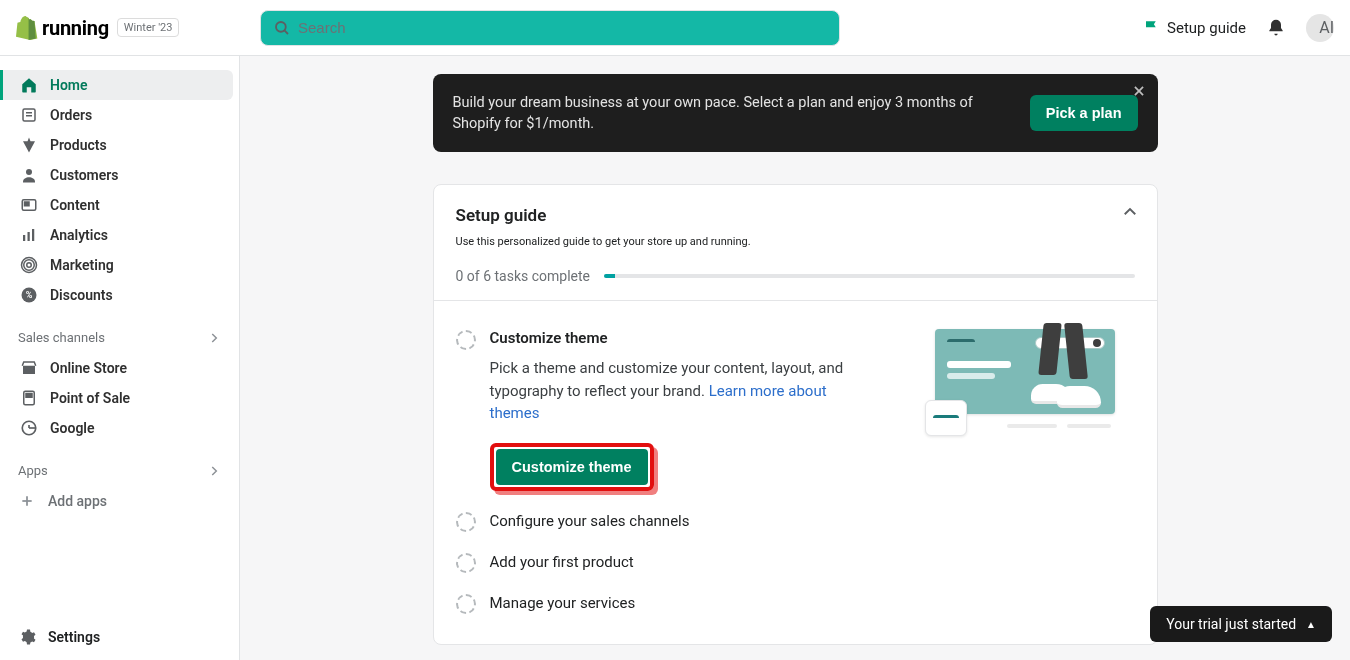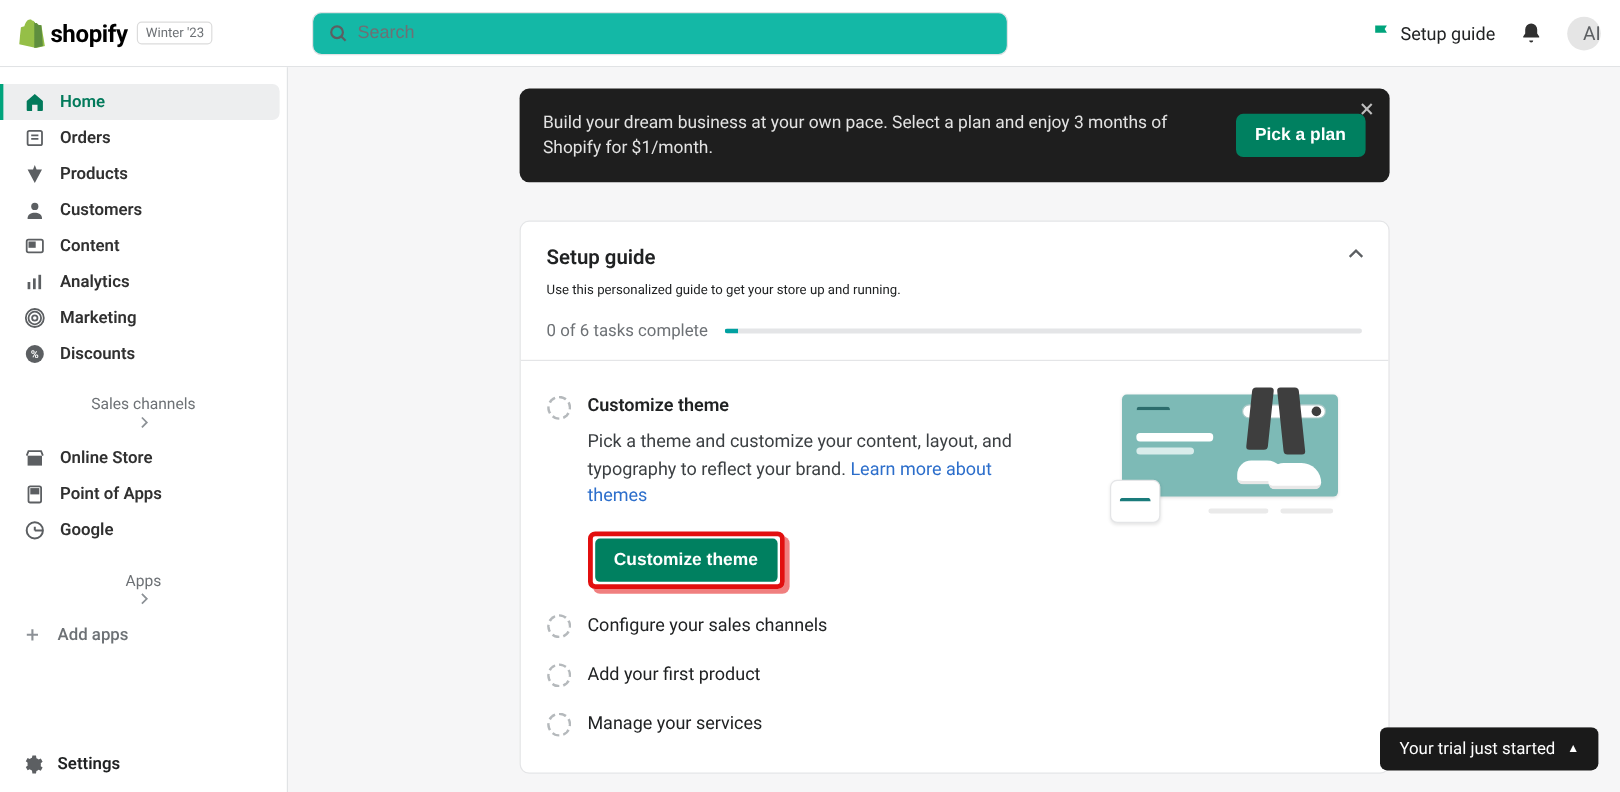--- a/index.html
+++ b/index.html
@@ -24,21 +24,21 @@
   
   .body { flex:1; display:flex; min-height:0; }
 
   
   .sidebar { width: 240px; border-right: 1px solid #e1e3e5; background:#fff; display:flex; flex-direction:column; padding-top:14px; }
   .nav-list, .channel-list { list-style:none; }
   .nav-item { display:flex; align-items:center; gap:12px; height:30px; padding:0 14px; font-size:14px; font-weight:600; color:#303030; margin:0 6px; border-radius:6px; cursor:pointer; }
   .nav-item.active { background:#edeeef; color:#027a5b; border-left:3px solid #00a47c; margin-left:0; padding-left:17px; border-top-left-radius:0; border-bottom-left-radius:0;}
   .nav-icon { width:18px; display:flex; justify-content:center; color:#5c5f62; }
   .nav-item.active .nav-icon { color:#027a5b; }
-  .section-header { display:flex; align-items:center; justify-content:space-between; padding: 20px 18px 8px 18px; font-size:13px; color:#6d7175;flex-direction:column; }
+  .section-header { display:flex; align-items:center; justify-content:space-between; padding: 20px 18px 8px 18px; font-size:13px; color:#6d7175; }
   .chevron { color:#8c9196; }
   .apps-add { display:flex; align-items:center; gap:12px; height:30px; padding:0 18px; color:#6d7175; font-weight:500; cursor:pointer; }
   .sidebar-footer { margin-top:auto; }
   .settings-item { display:flex; align-items:center; gap:12px; height:46px; padding:0 18px; font-weight:600; cursor:pointer;}
 
   
   .main { flex:1; background:#f6f6f7; overflow:auto; padding: 18px 0 30px 0; position:relative;}
   .main-inner { width: 725px; margin: 0 auto; }
 
   .banner { background:#1e1e1e; color:#e3e3e3; border-radius:8px; padding:18px 20px; display:flex; align-items:center; gap:18px; position:relative; margin-bottom:32px;}
@@ -95,21 +95,21 @@
 </head>
 <body>
 
 <div class="topbar">
   <div class="logo-group">
     <span class="shopify-logo">
       <svg width="22" height="24" viewBox="0 0 22 24">
         <path fill="#95BF47" d="M18.5 5.2c-.02-.12-.12-.2-.22-.2-.1 0-2.1-.16-2.1-.16s-1.4-1.38-1.55-1.53c-.15-.15-.45-.1-.56-.07l-.73.22c-.44-1.26-1.2-2.42-2.56-2.42h-.12C10.3.4 9.83 0 9.42 0 6.3 0 4.8 3.9 4.34 5.88l-2.18.67c-.67.2-.7.23-.78.87C1.32 7.9 0 20.8 0 20.8L14.15 24l7.3-1.58S18.52 5.33 18.5 5.2z"></path>
         <path fill="#5E8E3E" d="M14.56 3.3c-.15-.15-.45-.1-.56-.07l-.73.22c-.17-.48-.4-.97-.7-1.4v21.9l7.28-1.57S18.52 5.33 18.5 5.2c-.02-.12-.12-.2-.22-.2-.1 0-2.1-.16-2.1-.16s-1.4-1.38-1.62-1.54z"></path>
       </svg>
-      <span>shopify</span>
+      <span>running</span>
     </span>
     <span class="winter-badge">Winter '23</span>
   </div>
 
   <div class="search-wrap">
     <div class="search-box">
       <svg width="18" height="18" viewBox="0 0 24 24" fill="none" stroke="#5c5f62" stroke-width="2.4">
           <circle cx="10.5" cy="10.5" r="6.5"></circle>
           <line x1="20" y1="20" x2="15.2" y2="15.2"></line>
         </svg>
@@ -235,21 +235,21 @@
           </span>
           <span>Online Store</span>
         </li>
         <li class="nav-item">
           <span class="nav-icon">
             <svg width="18" height="18" viewBox="0 0 24 24" fill="none" stroke="#5c5f62" stroke-width="2">
               <rect x="5" y="3" width="14" height="18" rx="2"></rect>
               <rect x="8" y="6" width="8" height="5" fill="#5c5f62"></rect>
             </svg>
           </span>
-          <span>Point of Apps</span>
+          <span>Point of Sale</span>
         </li>
         <li class="nav-item">
           <span class="nav-icon">
             <svg width="18" height="18" viewBox="0 0 24 24" fill="none" stroke="#5c5f62" stroke-width="2.2">
               <circle cx="12" cy="12" r="9"></circle>
               <path d="M12 12h8" stroke-width="2.2"></path>
               <path d="M12 12v-4"></path>
             </svg>
           </span>
           <span>Google</span>

